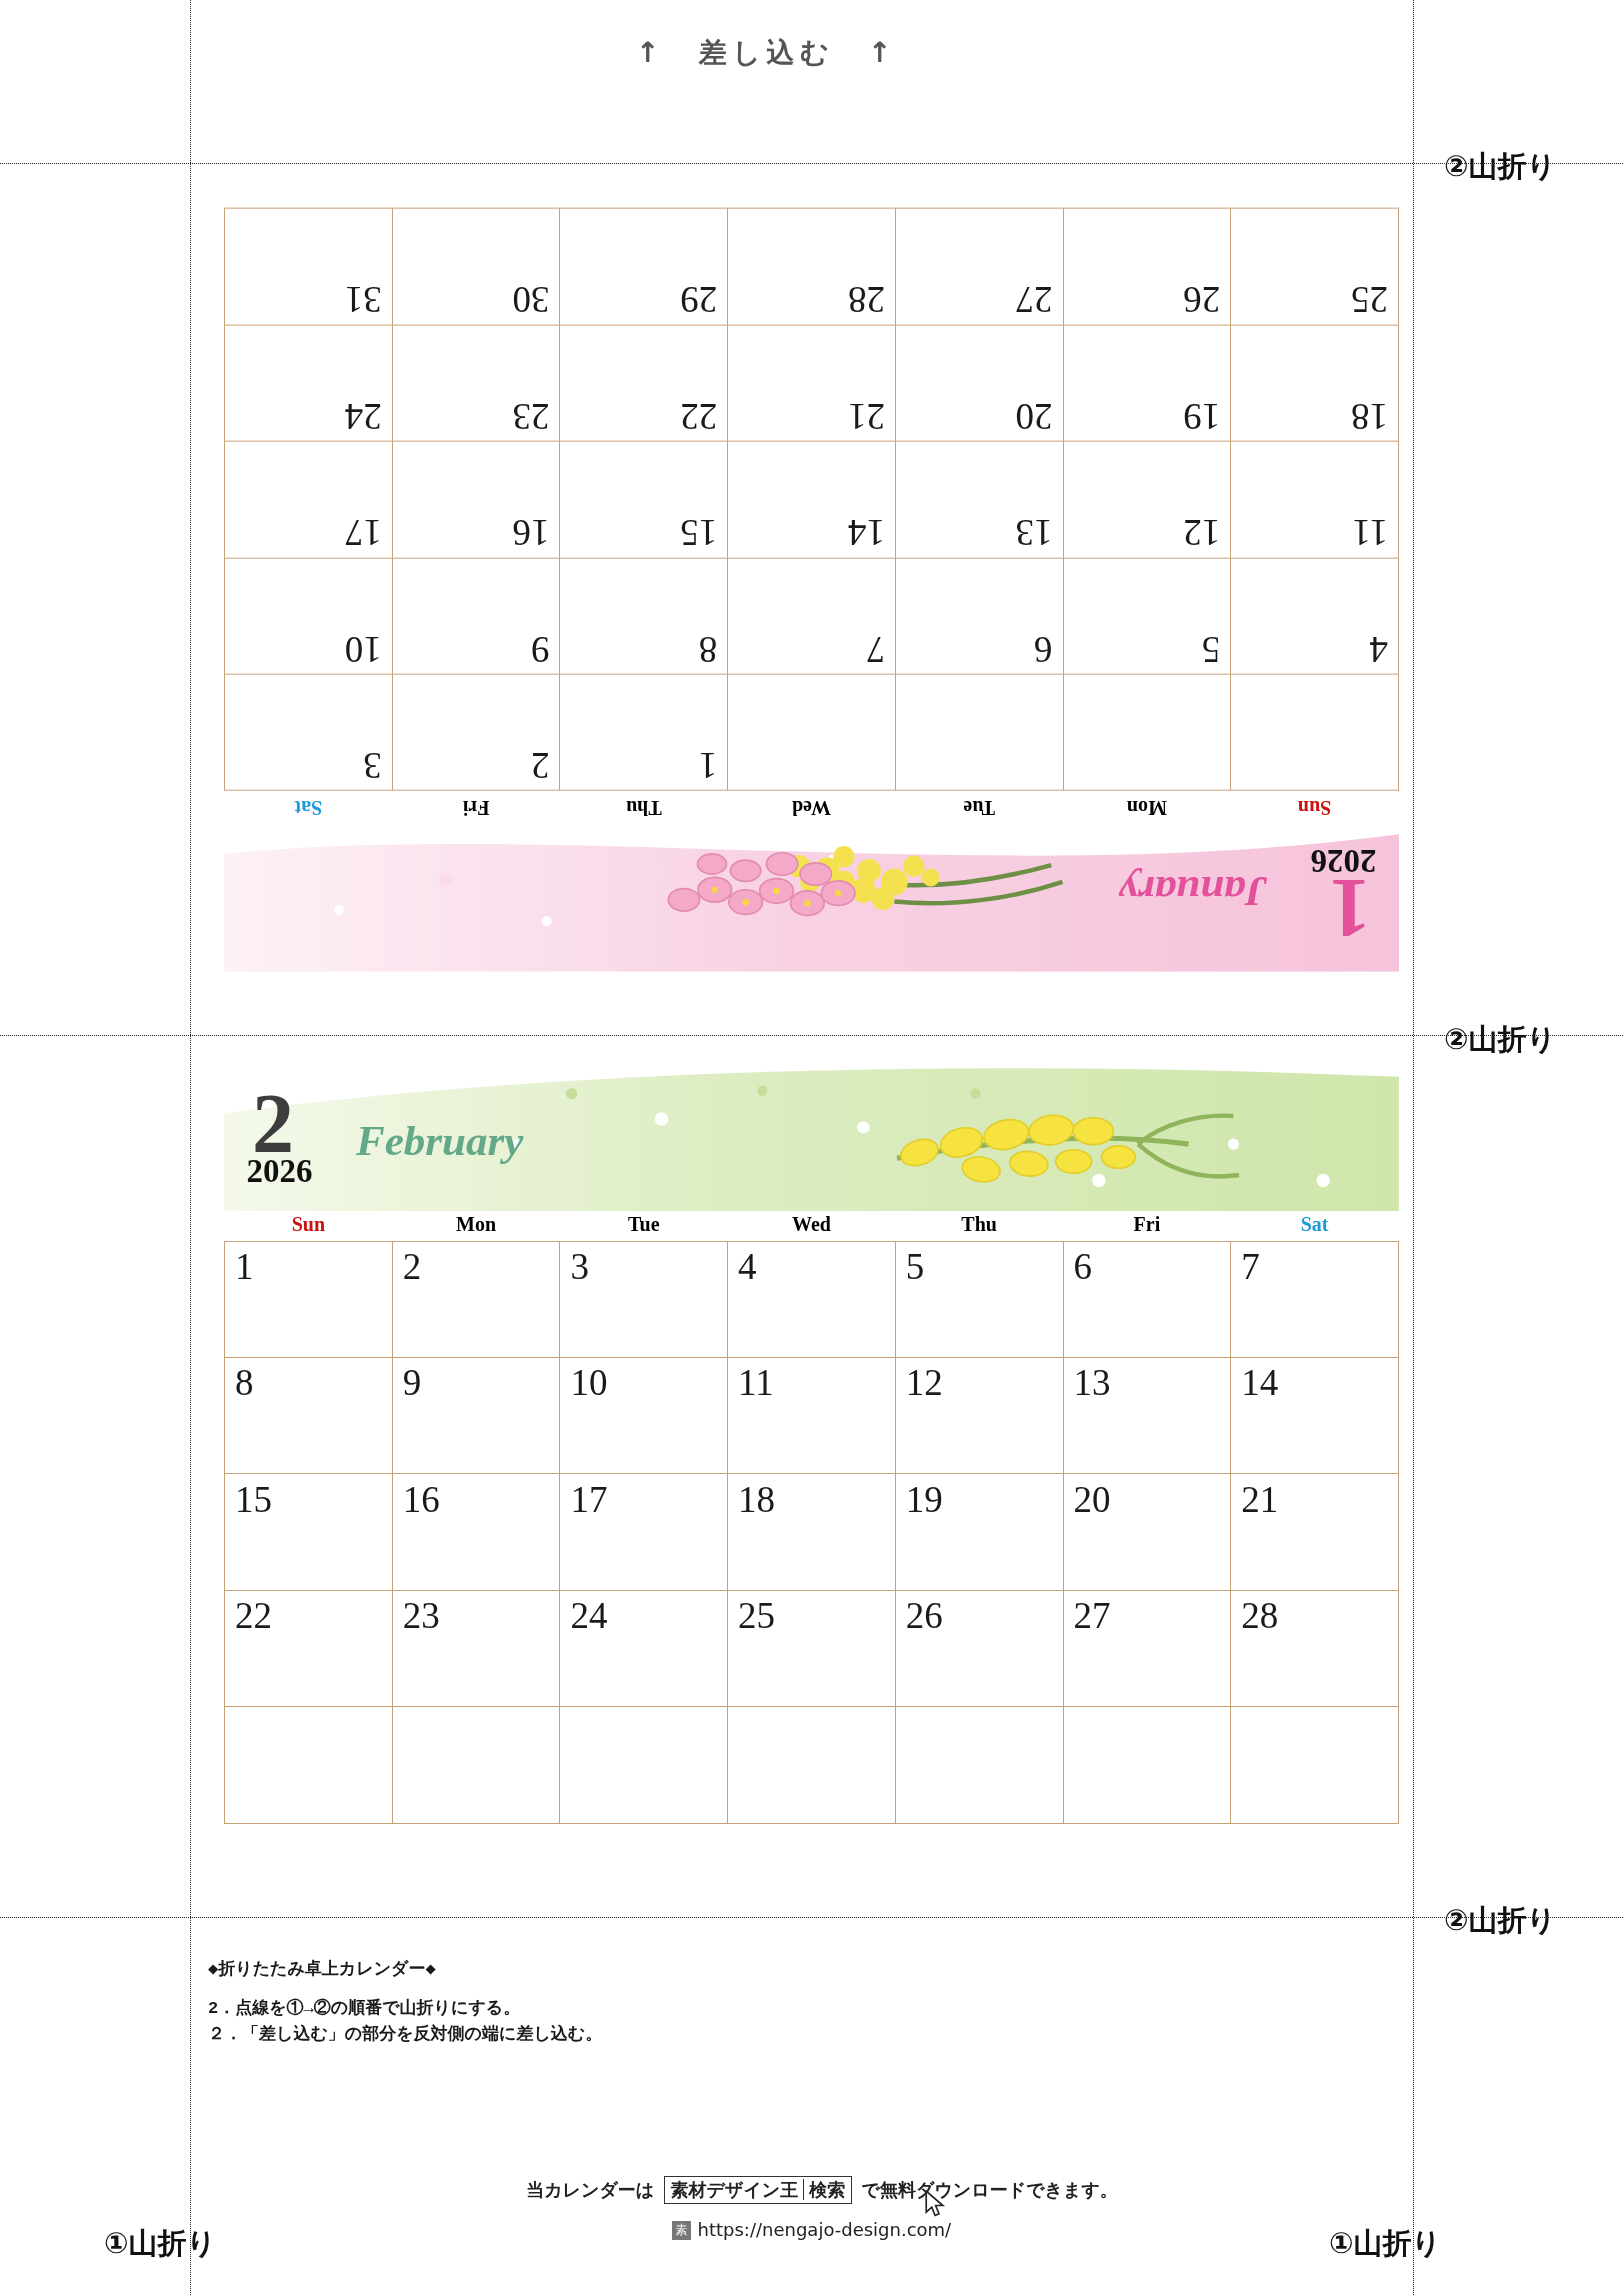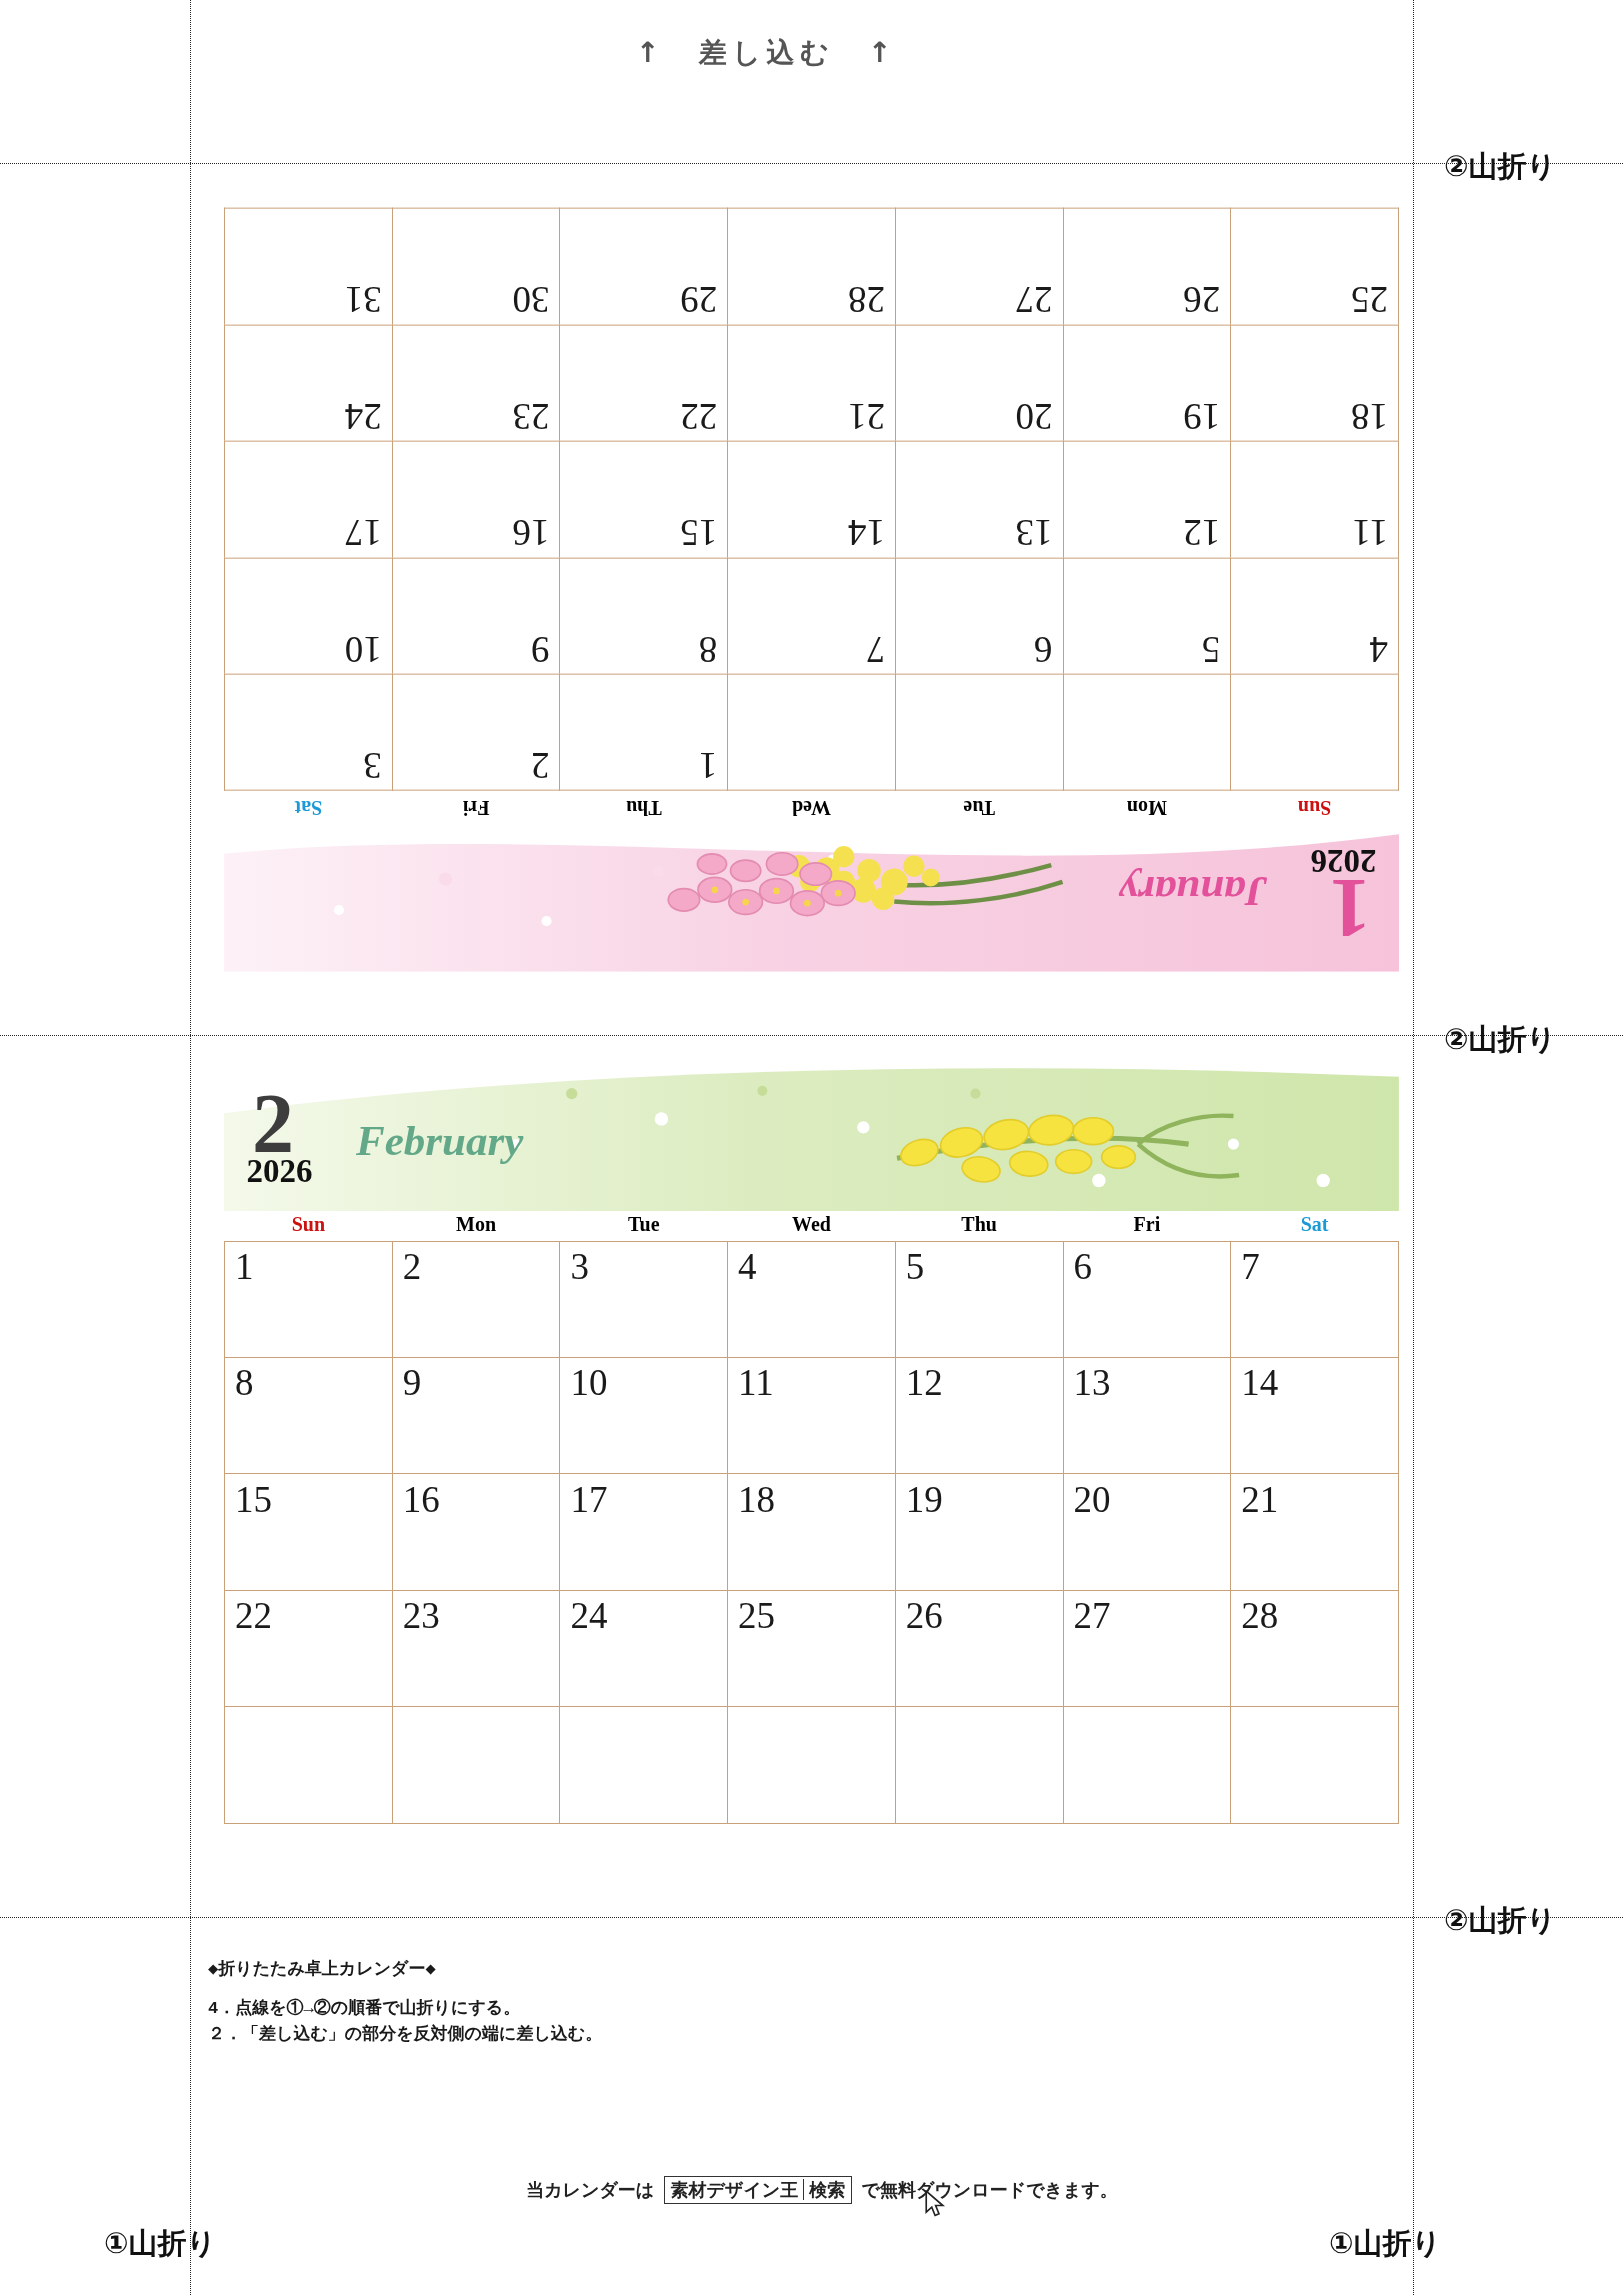--- a/index.html
+++ b/index.html
@@ -443,32 +443,35 @@
           <td></td>
           <td></td>
           <td></td>
         </tr>
       </tbody>
   </table>
 </div>
 
 <div class="instructions">
   <div class="title">◆折りたたみ卓上カレンダー◆</div>
-  <div class="line">4．点線を①→②の順番で山折りにする。</div>
+  <div class="line">2．点線を①→②の順番で山折りにする。</div>
   <div class="line">２．「差し込む」の部分を反対側の端に差し込む。</div>
 </div>
 
 <div class="footer">
   <div class="footer-row1">
     <span>当カレンダーは</span>
     <span class="kw-box">
       <span>素材デザイン王</span><span class="srch">検索</span>
     </span>
     <span>で無料ダウンロードできます。</span>
   </div>
+  <div class="footer-row2">
+    <span class="site-badge">素</span><span>https://nengajo-design.com/</span>
+  </div>
 </div>
 
 <div class="cursor">
   <svg width="22.4" height="31" viewBox="0 0 40 56">
     <path d="M2,2 L2,40 L12,31 L18,46 L25,43 L19,28 L32,28 Z" fill="#ffffff" stroke="#222" stroke-width="3"></path>
   </svg>
 </div>
 
 
 </body></html>

